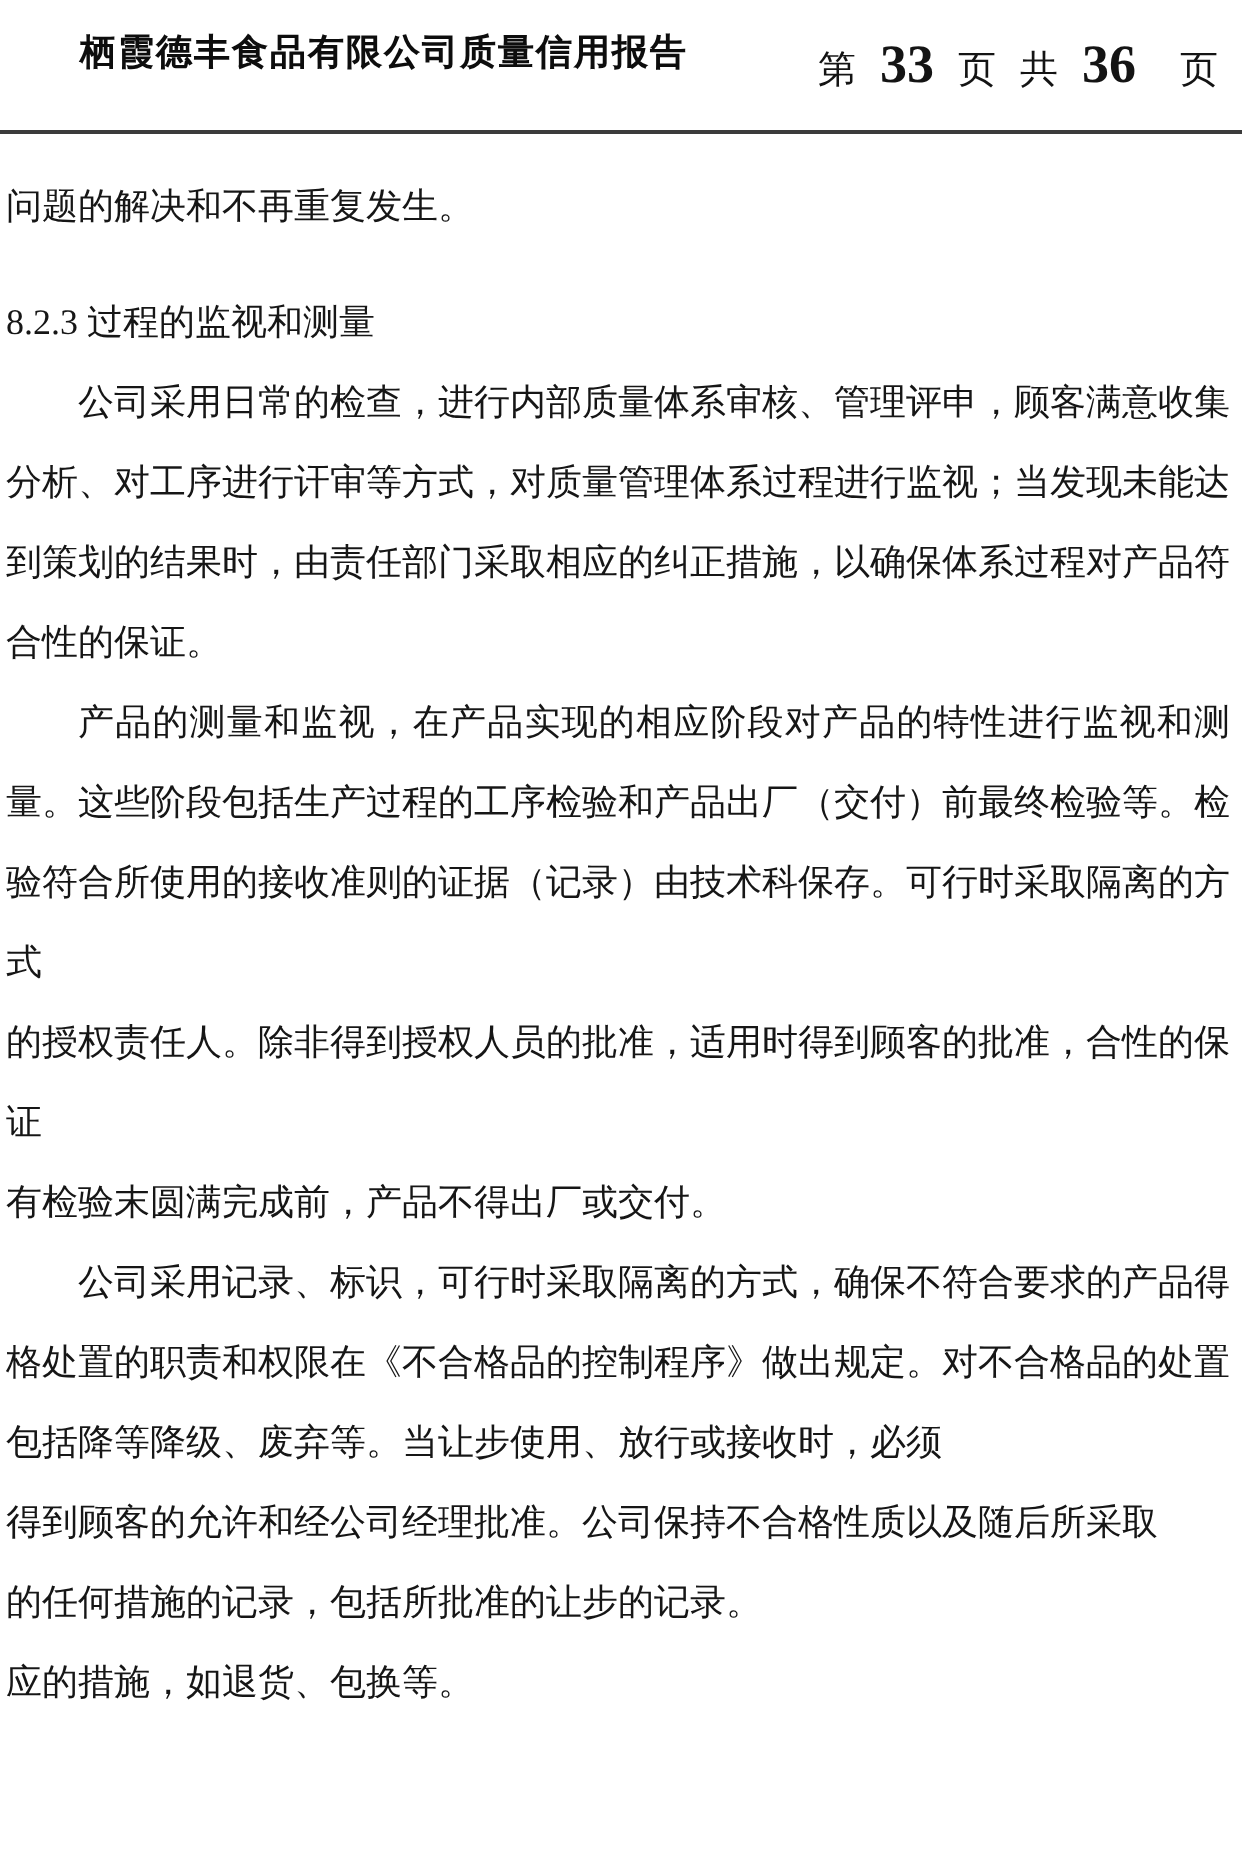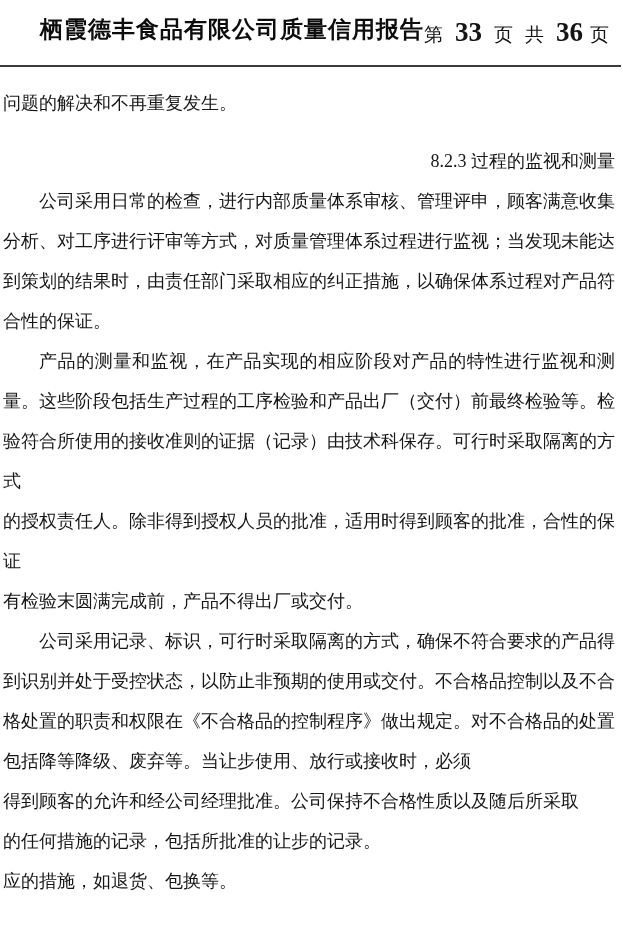--- a/index.html
+++ b/index.html
@@ -13,55 +13,55 @@
   }
   .page{position:absolute;inset:0;background:#ffffff;}
 
   
   .header{
     position:absolute;top:12px;left:0;right:0;height:40px;
   }
   .title{
     position:absolute;left:40px;top:2px;
     font-family:"Liberation Sans","DejaVu Sans",sans-serif;
-    font-weight:700;font-size:23px;letter-spacing:1px;
+    font-weight:700;font-size:18px;letter-spacing:1px;
     color:#0d0d0d;white-space:nowrap;text-align:center;
   }
   .pageinfo{
     position:absolute;right:8px;top:5px;
     display:flex;align-items:baseline;
     font-size:19px;color:#141414;white-space:nowrap;
   }
   .pageinfo .lbl{margin:0 6px;}
   .pageinfo .num{
     font-family:"Liberation Serif","DejaVu Serif",serif;
     font-weight:700;font-size:27px;margin:0 6px;
   }
-  .pageinfo .num.last{margin-right:1px;}
+  .pageinfo .num.last{margin-right:16px;}
   .rule{
     position:absolute;top:53px;left:0;right:2px;height:2px;
     background:#3b3b3b;border:none;
   }
 
   
   .content{
     position:absolute;top:83px;left:3px;right:8px; 
   }
   .line{
     line-height:40px;font-size:18px;
     white-space:nowrap;color:#161616;font-family:Liberation Serif, serif;
   }
   .line.full{
     white-space:normal;
     text-align:justify;
     text-align-last:justify;
     text-justify:inter-character;
   }
   .line.indent{padding-left:36px;}
-  .line.gap{margin-top:18px;text-align:right;}
+  .line.gap{margin-top:18px;}
 </style>
 </head>
 <body>
 
 <div class="page">
 
   <div class="header">
     <div class="title">栖霞德丰食品有限公司质量信用报告</div>
     <div class="pageinfo">
       <span class="lbl">第</span>
@@ -81,21 +81,20 @@
       <div class="line indent full">公司采用日常的检查，进行内部质量体系审核、管理评申，顾客满意收集</div>
       <div class="line full">分析、对工序进行讦审等方式，对质量管理体系过程进行监视；当发现未能达</div>
       <div class="line full">到策划的结果时，由责任部门采取相应的纠正措施，以确保体系过程对产品符</div>
       <div class="line">合性的保证。</div>
       <div class="line indent full">产品的测量和监视，在产品实现的相应阶段对产品的特性进行监视和测</div>
       <div class="line full">量。这些阶段包括生产过程的工序检验和产品出厂（交付）前最终检验等。检</div>
       <div class="line full">验符合所使用的接收准则的证据（记录）由技术科保存。可行时采取隔离的方式</div>
       <div class="line full">的授权责任人。除非得到授权人员的批准，适用时得到顾客的批准，合性的保证</div>
       <div class="line">有检验末圆满完成前，产品不得出厂或交付。</div>
       <div class="line indent full">公司采用记录、标识，可行时采取隔离的方式，确保不符合要求的产品得</div>
-      <div class="line full">到识别并处于受控状态，以防止非预期的使用或交付。不合格品控制以及不合</div>
       <div class="line full">格处置的职责和权限在《不合格品的控制程序》做出规定。对不合格品的处置</div>
       <div class="line">包括降等降级、废弃等。当让步使用、放行或接收时，必须</div>
       <div class="line">得到顾客的允许和经公司经理批准。公司保持不合格性质以及随后所采取</div>
       <div class="line">的任何措施的记录，包括所批准的让步的记录。</div>
       <div class="line">应的措施，如退货、包换等。</div>
     </div>
 
 </div>
 
 </body></html>

